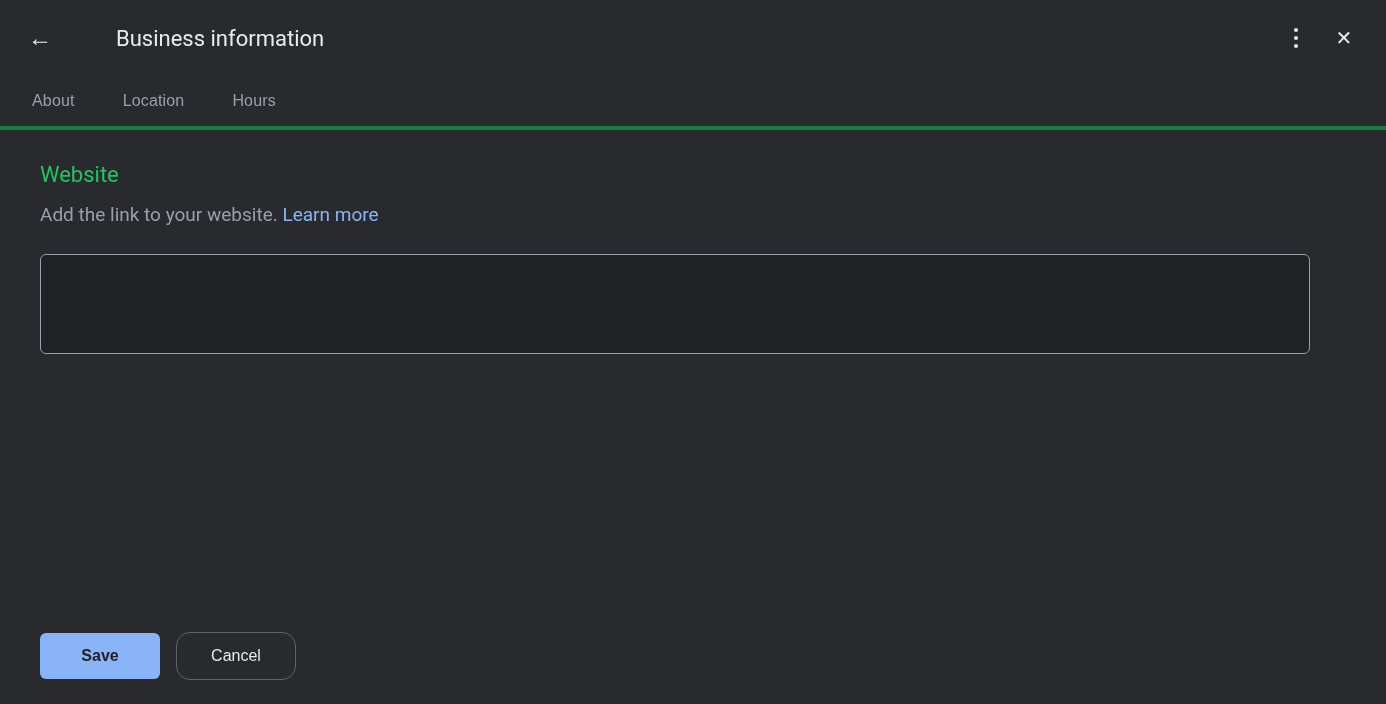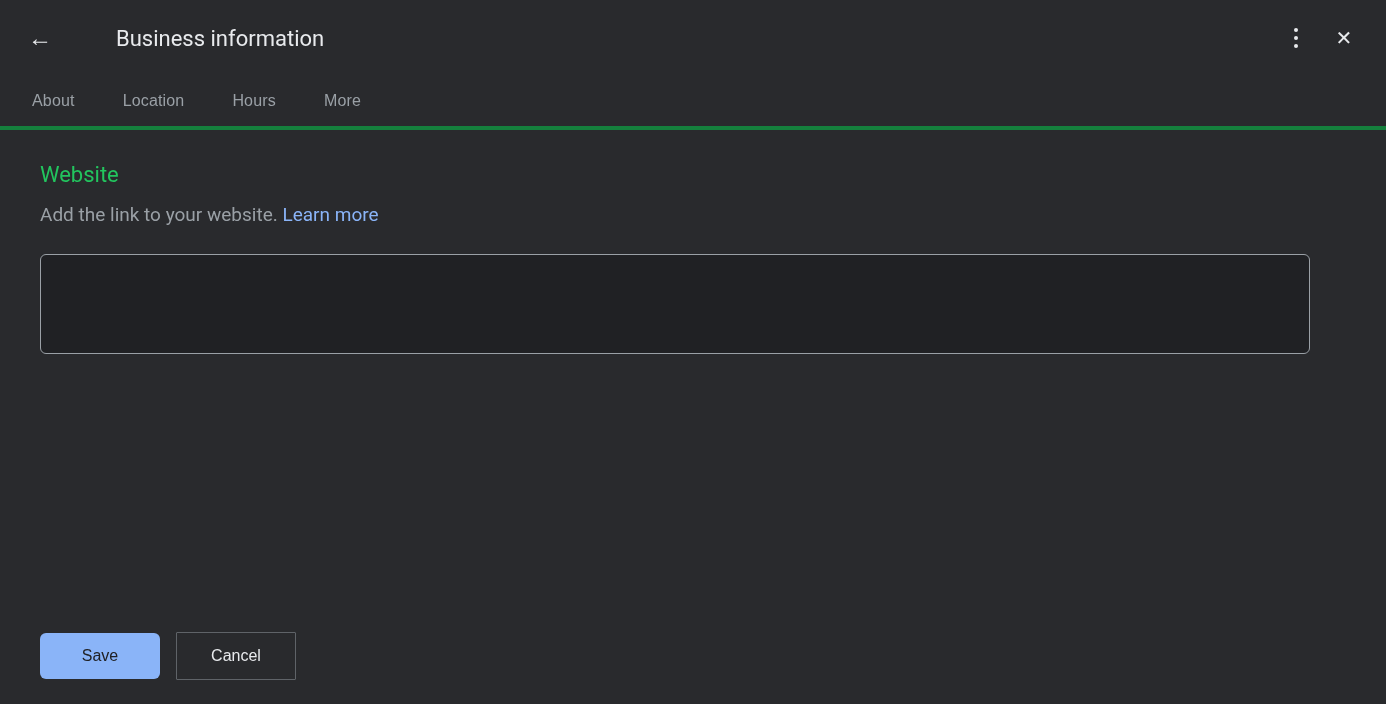--- a/index.html
+++ b/index.html
@@ -192,30 +192,30 @@
       align-items: center;
     }
 
     .save-btn {
       background-color: #8ab4f8;
       color: #202124;
       border: none;
       border-radius: 6px;
       padding: 14px 28px;
       font-size: 16px;
-      font-weight: 400;
+      font-weight: 700;
       cursor: pointer;
       min-width: 120px;
     }
 
     .cancel-btn {
       background-color: transparent;
       color: #e8eaed;
       border: 1.5px solid #5f6368;
-      border-radius: 1px;
+      border-radius: 14px;
       padding: 14px 28px;
       font-size: 16px;
       font-weight: 500;
       cursor: pointer;
       min-width: 120px;
     }
   </style>
 </head>
 <body>
 
@@ -243,23 +243,20 @@
   <div class="tabs">
     <button class="tab">
       <span>About</span>
     </button>
     <button class="tab">
       <span>Location</span>
     </button>
     <button class="tab">
       <span>Hours</span>
     </button>
-    <button class="tab">
-      <span>More</span>
-    </button>
   </div>
 
   <div class="content">
     <h2 class="section-title">Website</h2>
     <p class="section-description">
       <span>Add the link to your website.</span>
       <a class="learn-more-link" href="#">Learn more</a>
     </p>
     <textarea class="website-input" aria-label="Website URL" style=""></textarea>
   </div>

